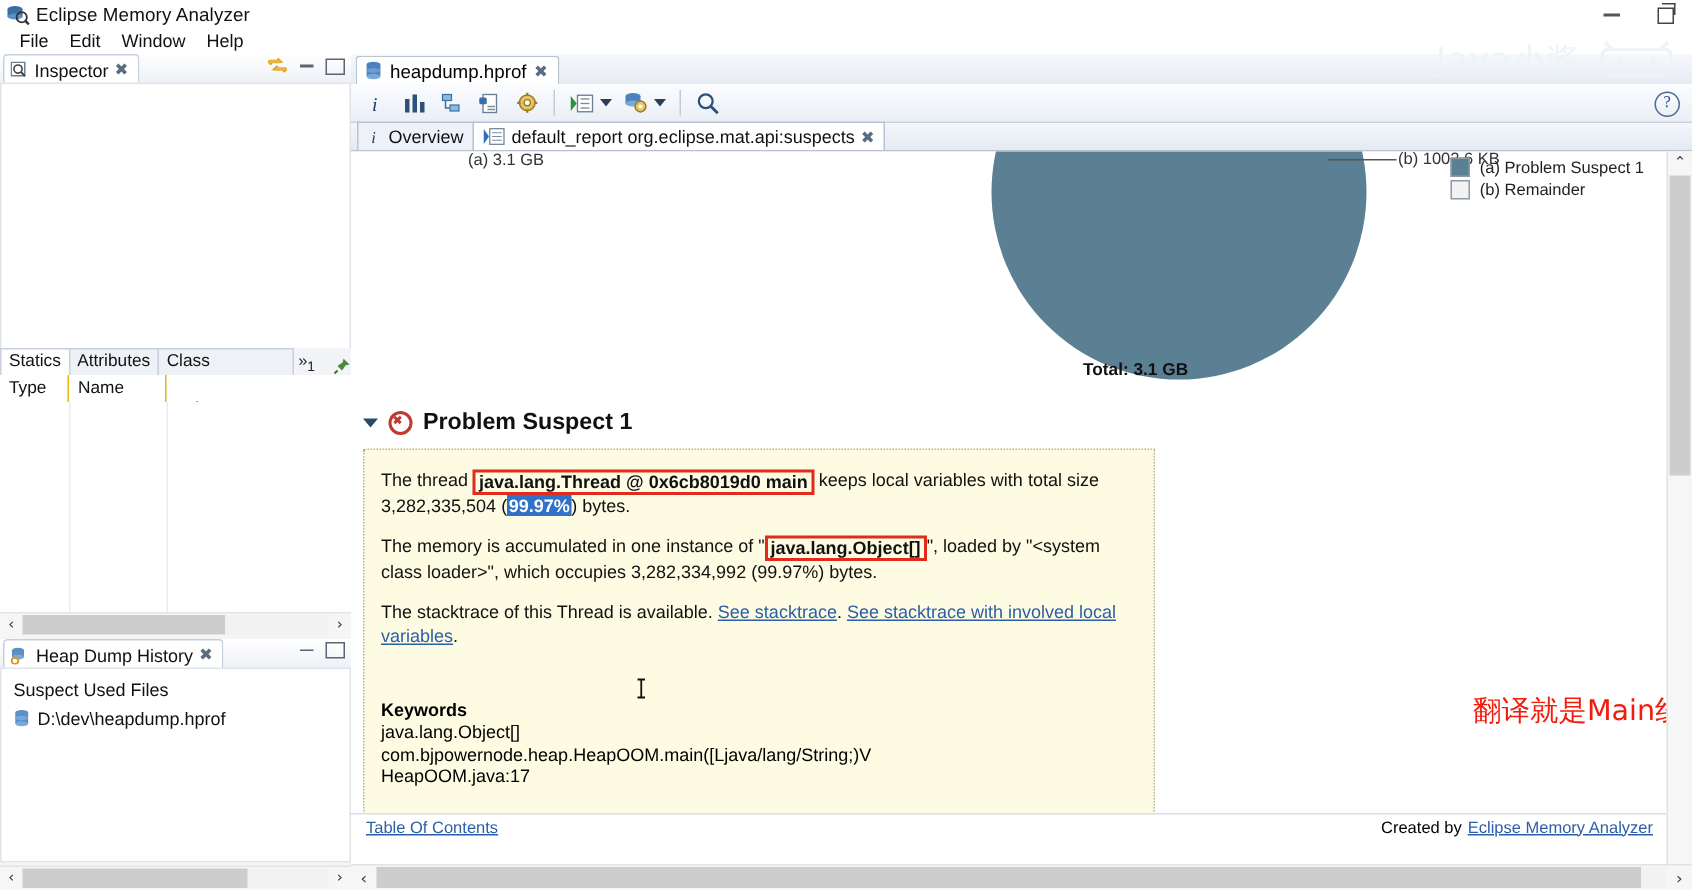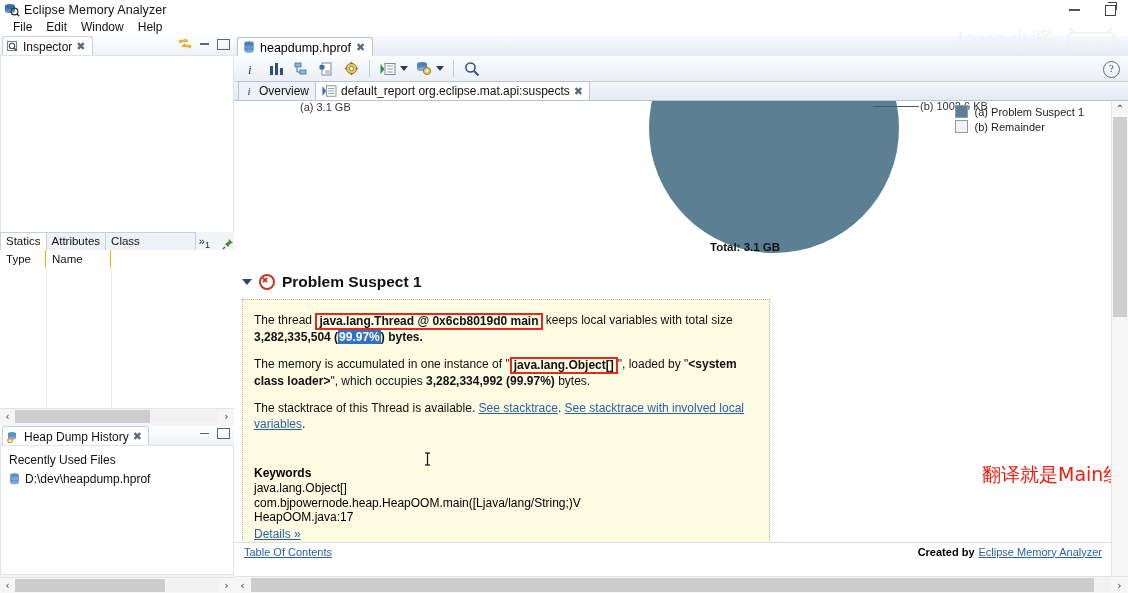--- a/index.html
+++ b/index.html
@@ -221,21 +221,21 @@
   }
   .inner-tab.active { background: #ffffff; }
 
   .report-area {
     position: absolute; left: 0; top: 65px; width: 894px; height: 492px;
     background: #ffffff; overflow: hidden;
   }
 
   
   .chart-wrap {
-    position: absolute; left: 0; top: 0; width: 878px; height: 155px;
+    position: absolute; left: 12px; top: 0; width: 878px; height: 155px;
     overflow: hidden;
   }
   .pie-label {
     position: absolute; font-size: 11px; color: #333;
     font-family: "Liberation Sans", sans-serif;
   }
   .pie {
     position: absolute;
     width: 250px; height: 250px; border-radius: 50%;
     background: #5b7f93;
@@ -282,21 +282,21 @@
   .desc-panel {
     position: absolute; left: 8px; top: 198px;
     width: 528px; height: 244px;
     background: #fdfbe2;
     border: 1px dotted #b8b49a;
     box-sizing: border-box;
     padding: 12px 12px 8px 11px;
   }
   .desc-line { font-size: 12px; line-height: 16px; color: #111; }
   .para { margin-bottom: 11px; }
-  .b { font-weight: bold; }
+  .b { font-weight: normal; }
   .redbox {
     display: inline-block;
     border: 2px solid #e02b1e;
     padding: 0px 2px;
     font-weight: bold;
     line-height: 13px;
     position: relative; top: 1px;
   }
   .sel {
     background: #2f72c8; color: #ffffff; font-weight: bold;
@@ -482,21 +482,21 @@
         <span class="close-x">✖</span>
       </div>
       <div class="view-tools">
         <span class="tool-min"></span>
         <span class="tool-sq"></span>
       </div>
     </div>
 
     <div class="hdh-body">
       <div class="hdh-row">
-        <span>Recently Used Files</span>
+        <span>Suspect Used Files</span>
       </div>
       <div class="hdh-row">
         <span>
           <svg width="11" height="12" viewBox="0 0 11 12">
             <ellipse cx="5.5" cy="2" rx="4.3" ry="1.7" fill="#5b8fc7"></ellipse>
             <rect x="1.2" y="2" width="8.6" height="7.5" fill="#5b8fc7"></rect>
             <ellipse cx="5.5" cy="9.5" rx="4.3" ry="1.7" fill="#7aa8d8"></ellipse>
             <ellipse cx="5.5" cy="5.6" rx="4.3" ry="1.5" fill="#79a6d6"></ellipse>
           </svg>
         </span>
@@ -665,21 +665,20 @@
         </div>
 
         <div class="desc-line" style="margin-bottom:34px;">
           <span>The stacktrace of this Thread is available. </span><span class="lnk">See stacktrace</span><span>. </span><span class="lnk">See stacktrace with involved local variables</span><span>.</span>
         </div>
 
         <div class="kw-title">Keywords</div>
         <div class="kw-line">java.lang.Object[]</div>
         <div class="kw-line">com.bjpowernode.heap.HeapOOM.main([Ljava/lang/String;)V</div>
         <div class="kw-line">HeapOOM.java:17</div>
-        <div class="kw-line" style="margin-top:2px;"><span class="lnk">Details »</span></div>
 
         <span class="text-caret">
           <svg width="7" height="14" viewBox="0 0 7 14">
             <line x1="3.5" y1="1" x2="3.5" y2="13" stroke="#111" stroke-width="1.2"></line>
             <line x1="1" y1="1" x2="6" y2="1" stroke="#111" stroke-width="1.2"></line>
             <line x1="1" y1="13" x2="6" y2="13" stroke="#111" stroke-width="1.2"></line>
           </svg>
         </span>
       </div>
 

